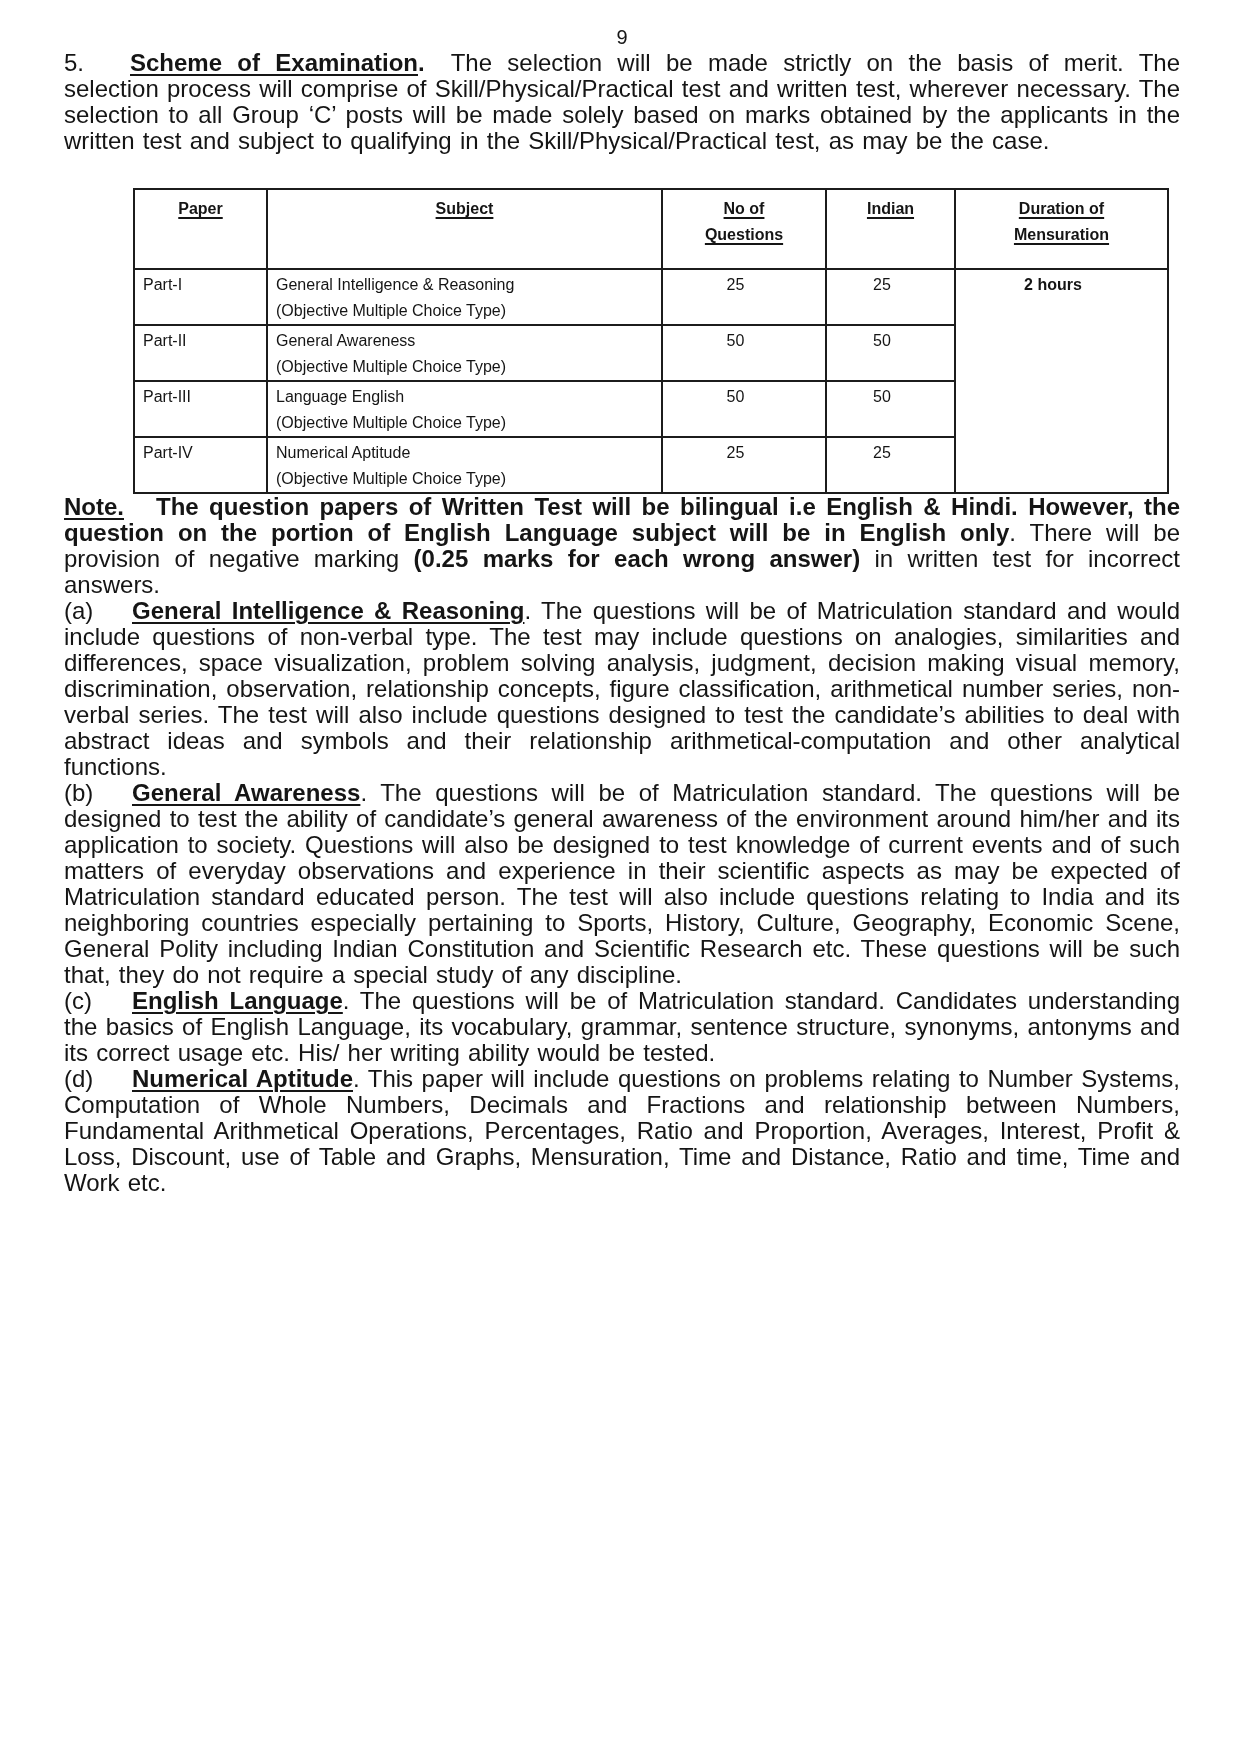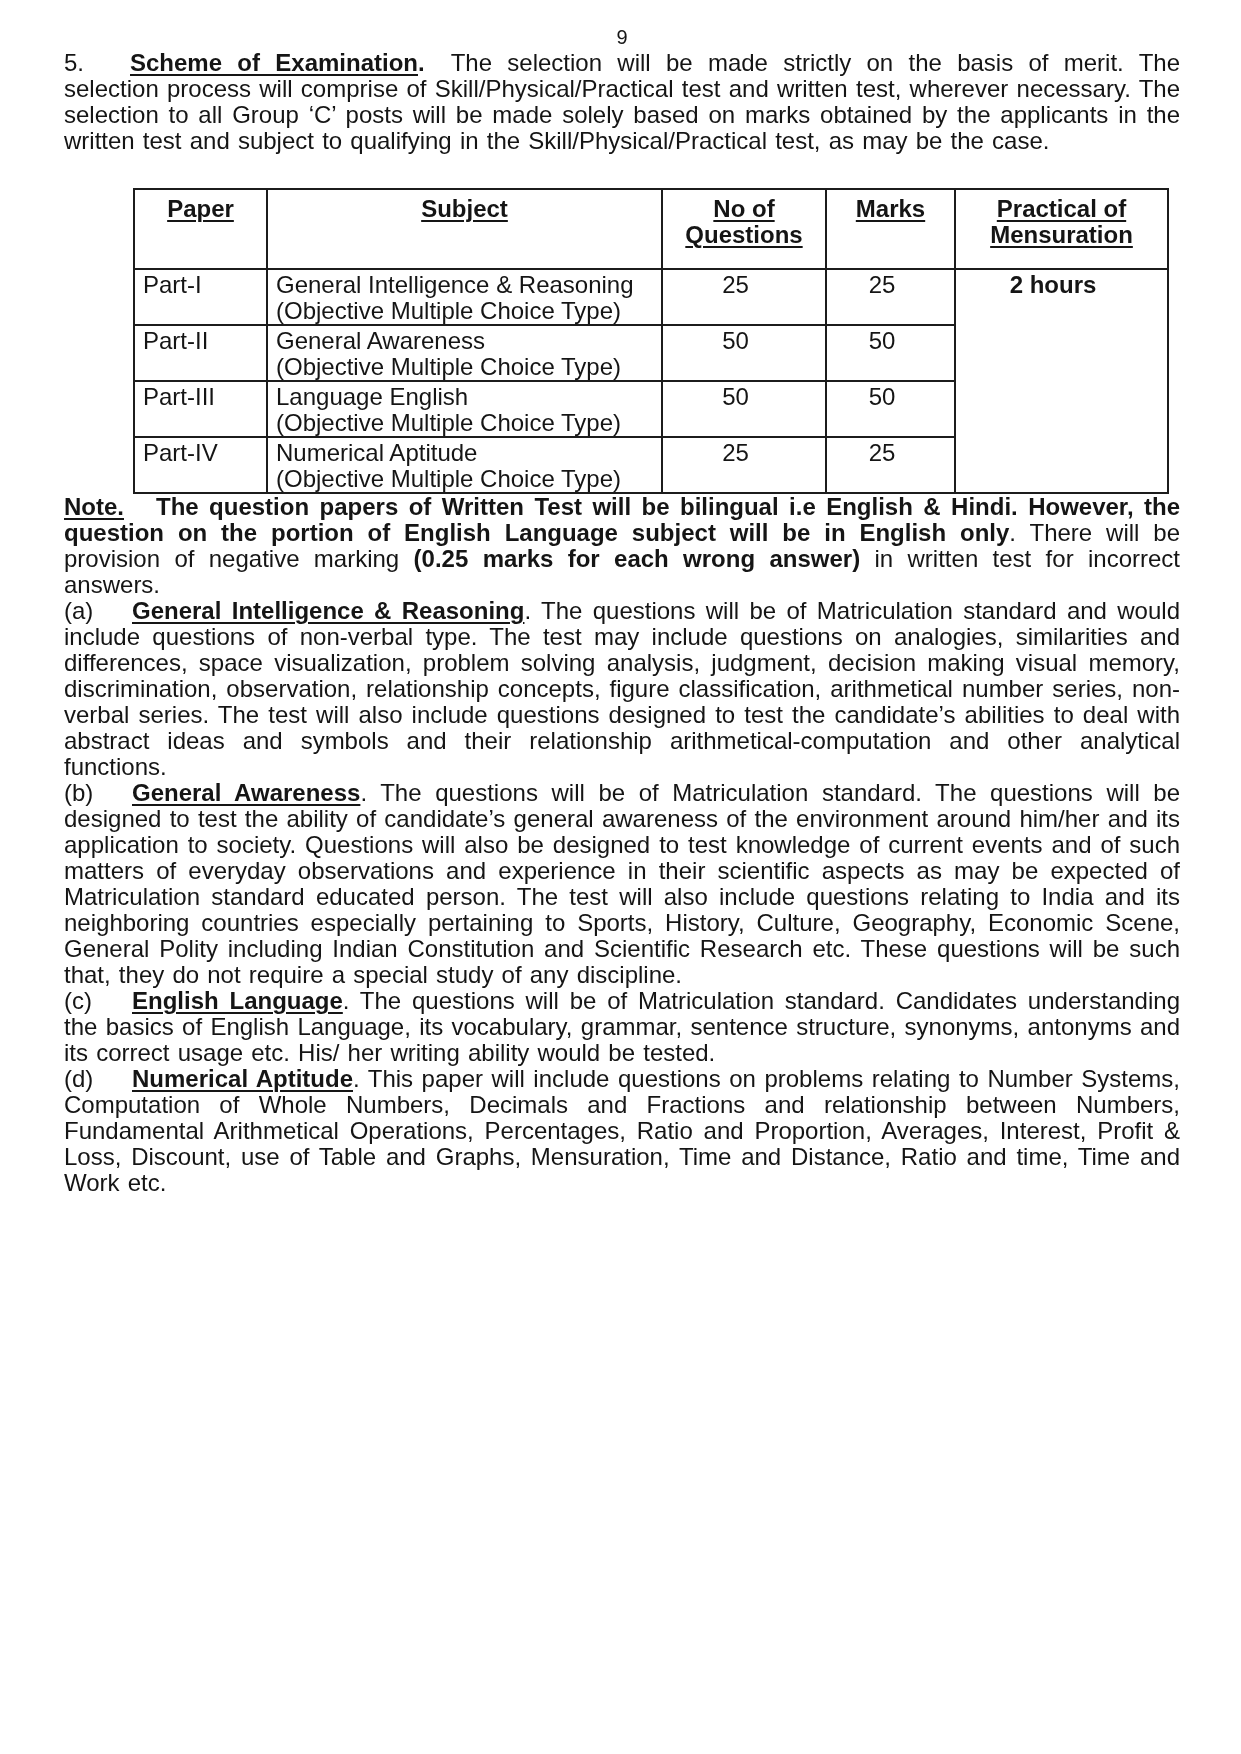--- a/index.html
+++ b/index.html
@@ -21,21 +21,21 @@
   .mt-p5{margin-top:31px;}
   .mt-p6{margin-top:26px;}
   .mt-note{margin-top:26px;}
   .mt-s7{margin-top:26px;}
   .mt-a{margin-top:33px;}
   .mt-b{margin-top:27px;}
   .mt-c{margin-top:27px;}
   .mt-d{margin-top:24px;}
   table.exam{
     border-collapse:collapse;table-layout:fixed;width:1034px;
-    margin:34px 0 0 69px;font-size:24px;line-height:26px;
+    margin:34px 0 0 69px;font-size:16px;line-height:26px;
   }
   table.exam th,table.exam td{border:2px solid #1c1c1c;box-sizing:border-box;}
   table.exam th{
     font-weight:bold;text-align:center;vertical-align:top;
     height:80px;padding:6px 4px 0 4px;
   }
   table.exam td{vertical-align:top;padding:2px 25px 0 8px;height:54px;}
   td.c{text-align:center;}
   td.dur{vertical-align:middle;text-align:center;font-weight:bold;}
 </style>
@@ -58,23 +58,23 @@
         <col style="width:213px">
     </colgroup>
     <tbody>
         <tr>
       <th><span class="u">Paper</span></th>
       <th><span class="u">Subject</span></th>
       <th>
             <div><span class="u">No of</span></div>
             <div><span class="u">Questions</span></div>
           </th>
-      <th><span class="u">Marks</span></th>
+      <th><span class="u">Indian</span></th>
       <th>
-            <div><span class="u">Practical of</span></div>
+            <div><span class="u">Duration of</span></div>
             <div><span class="u">Mensuration</span></div>
           </th>
     </tr>
     <tr>
       <td>Part-I</td>
       <td>
             <div>General Intelligence &amp; Reasoning</div>
             <div>(Objective Multiple Choice Type)</div>
           </td>
       <td class="c">25</td>

